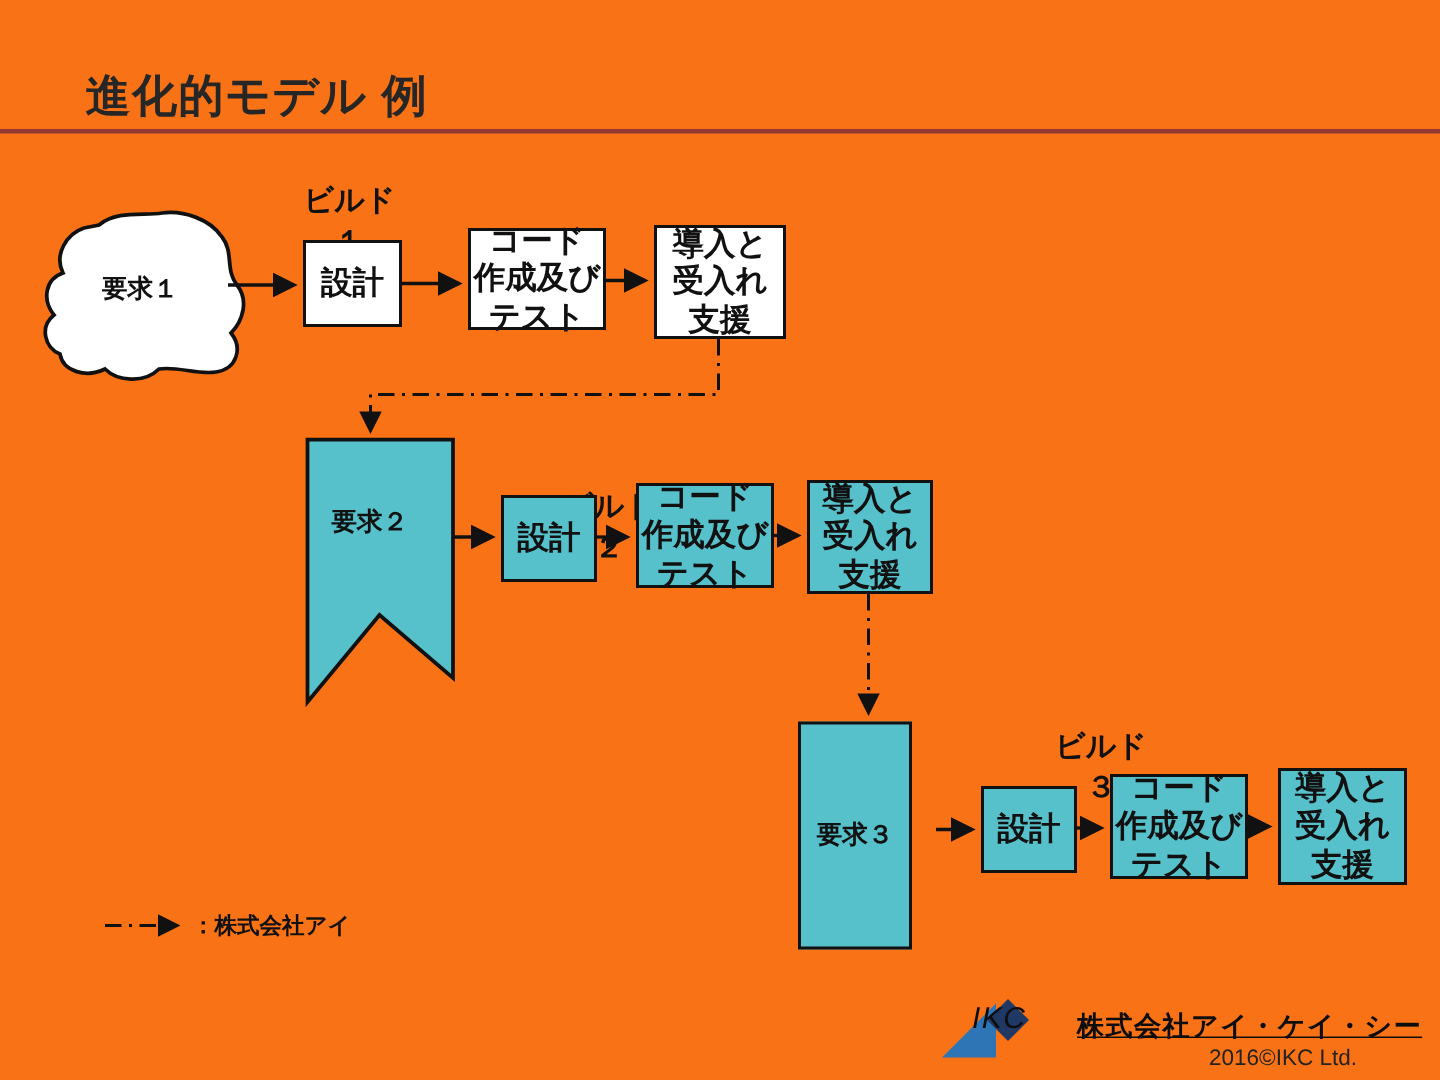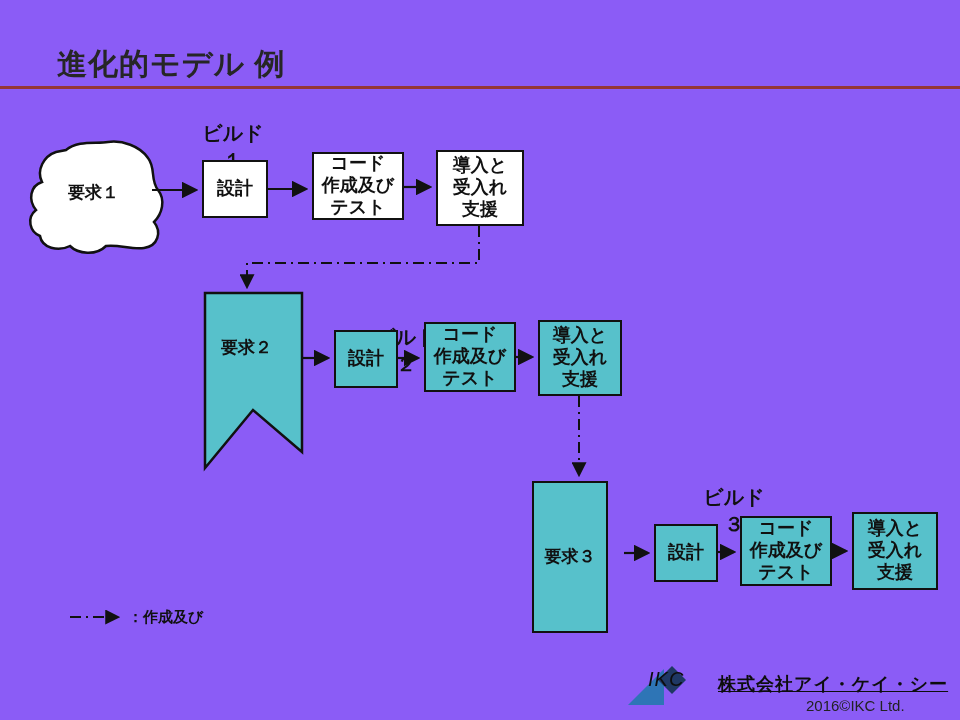--- a/index.html
+++ b/index.html
@@ -5,39 +5,39 @@
   :root{
     --teal:#57C1CB;
     --rule:#953735;
     --logoBlue:#2E75B6;
     --logoNavy:#1F3864;
     --ink:#111111;
   }
   *{box-sizing:border-box;margin:0;padding:0;}
   html,body{background:#ffffff;}
   body{font-family:"Liberation Sans",sans-serif;color:var(--ink);}
-  .slide{position:relative;width:960px;height:720px;background:#8b5cf6;overflow:hidden;}
+  .slide{position:relative;width:960px;height:720px;background:#f97316;overflow:hidden;}
 
   .slide-title{
     position:absolute;left:57px;top:44px;
     font-size:30px;font-weight:600;color:#262626;letter-spacing:1px;
   }
   .title-rule{
     position:absolute;left:0;top:86px;width:960px;height:3px;
     background:var(--rule);
   }
 
   .diagram-svg{position:absolute;left:0;top:0;z-index:1;}
 
   .pbox{
     position:absolute;z-index:2;
     border:2px solid var(--ink);
     background:#ffffff;
     display:flex;align-items:center;justify-content:center;
-    text-align:center;font-weight:bold;font-size:18px;line-height:1.22;
+    text-align:center;font-weight:bold;font-size:21px;line-height:1.22;
     white-space:pre-line;color:var(--ink);
   }
   .pbox.teal{background:var(--teal);}
   .pbox.req{font-size:17px;}
 
   .build-label{
     position:absolute;z-index:2;font-weight:bold;font-size:20px;
     text-align:center;color:var(--ink);
   }
   .req-label{
@@ -133,21 +133,21 @@
   <div class="build-label" style="left:698px;top:484px;width:72px;">ビルド３</div>
   <div class="pbox teal req" style="left:532px;top:481px;width:76px;height:152px;">要求３</div>
   <div class="pbox teal" style="left:654px;top:524px;width:64px;height:58px;">設計</div>
   <div class="pbox teal" style="left:740px;top:516px;width:92px;height:70px;">コード
 作成及び
 テスト</div>
   <div class="pbox teal" style="left:852px;top:512px;width:86px;height:78px;">導入と
 受入れ
 支援</div>
 
-  <div class="legend-label">：作成及び</div>
+  <div class="legend-label">：株式会社アイ</div>
 
 
   <svg class="logo-mark" width="66" height="48" viewBox="0 0 66 48">
     <polygon points="4,45 40,9 40,45" style="fill:var(--logoBlue)"></polygon>
     <polygon points="48,6 62,20 48,34 34,20" style="fill:var(--logoNavy)"></polygon>
   </svg>
   <div class="logo-text">IKC</div>
   <div class="company-name">株式会社アイ・ケイ・シー</div>
   <div class="copyright">2016©IKC Ltd.</div>
 

